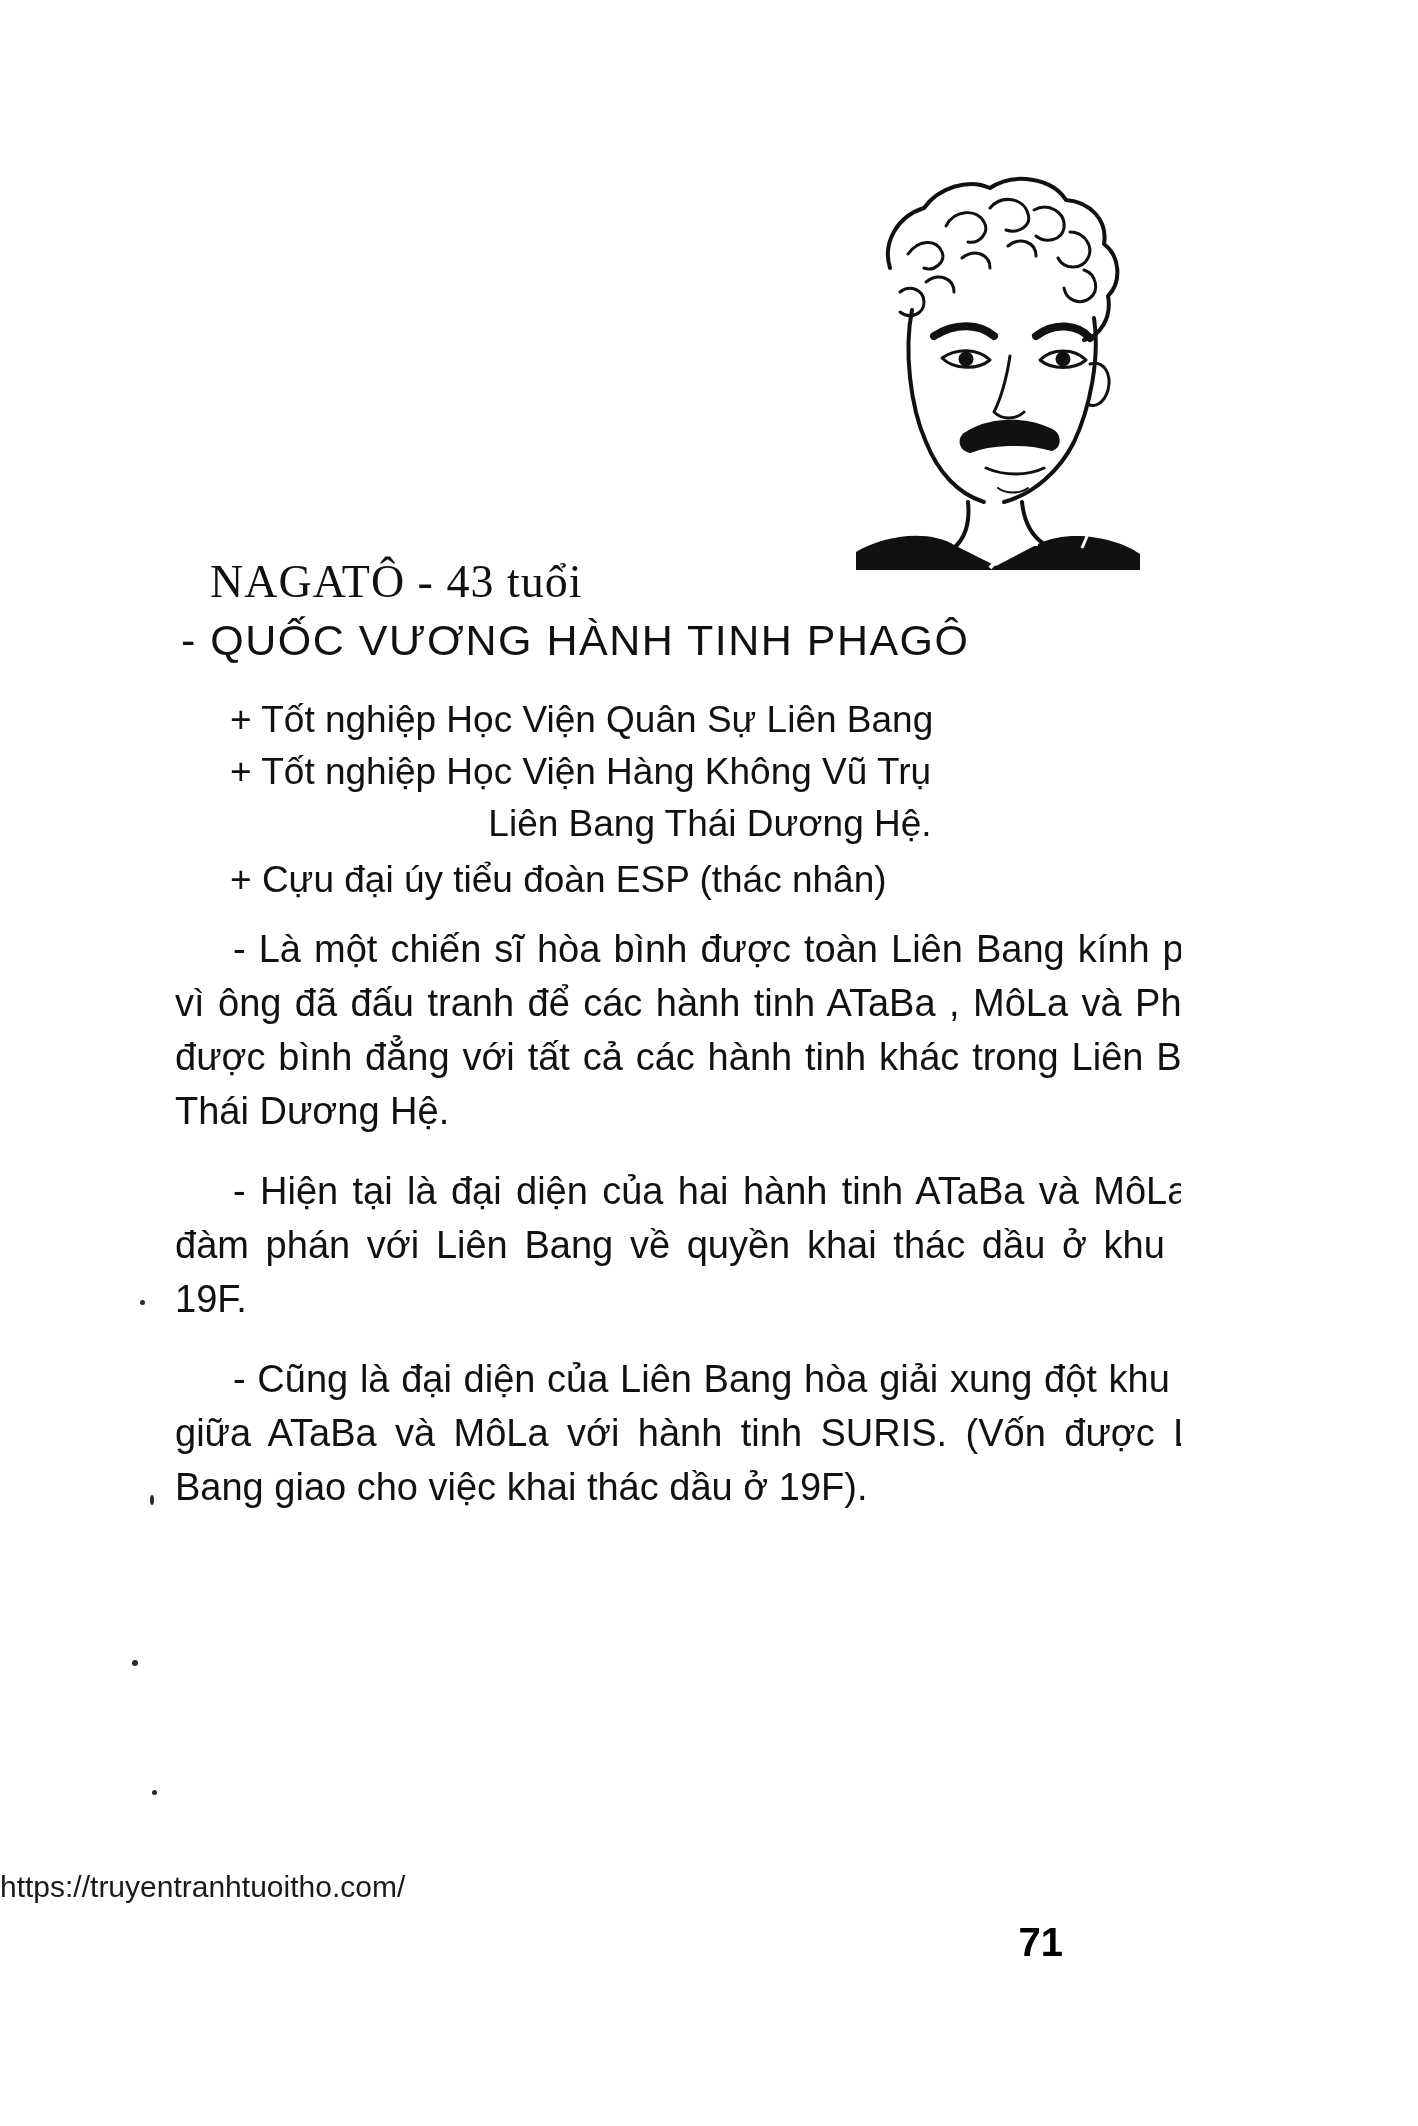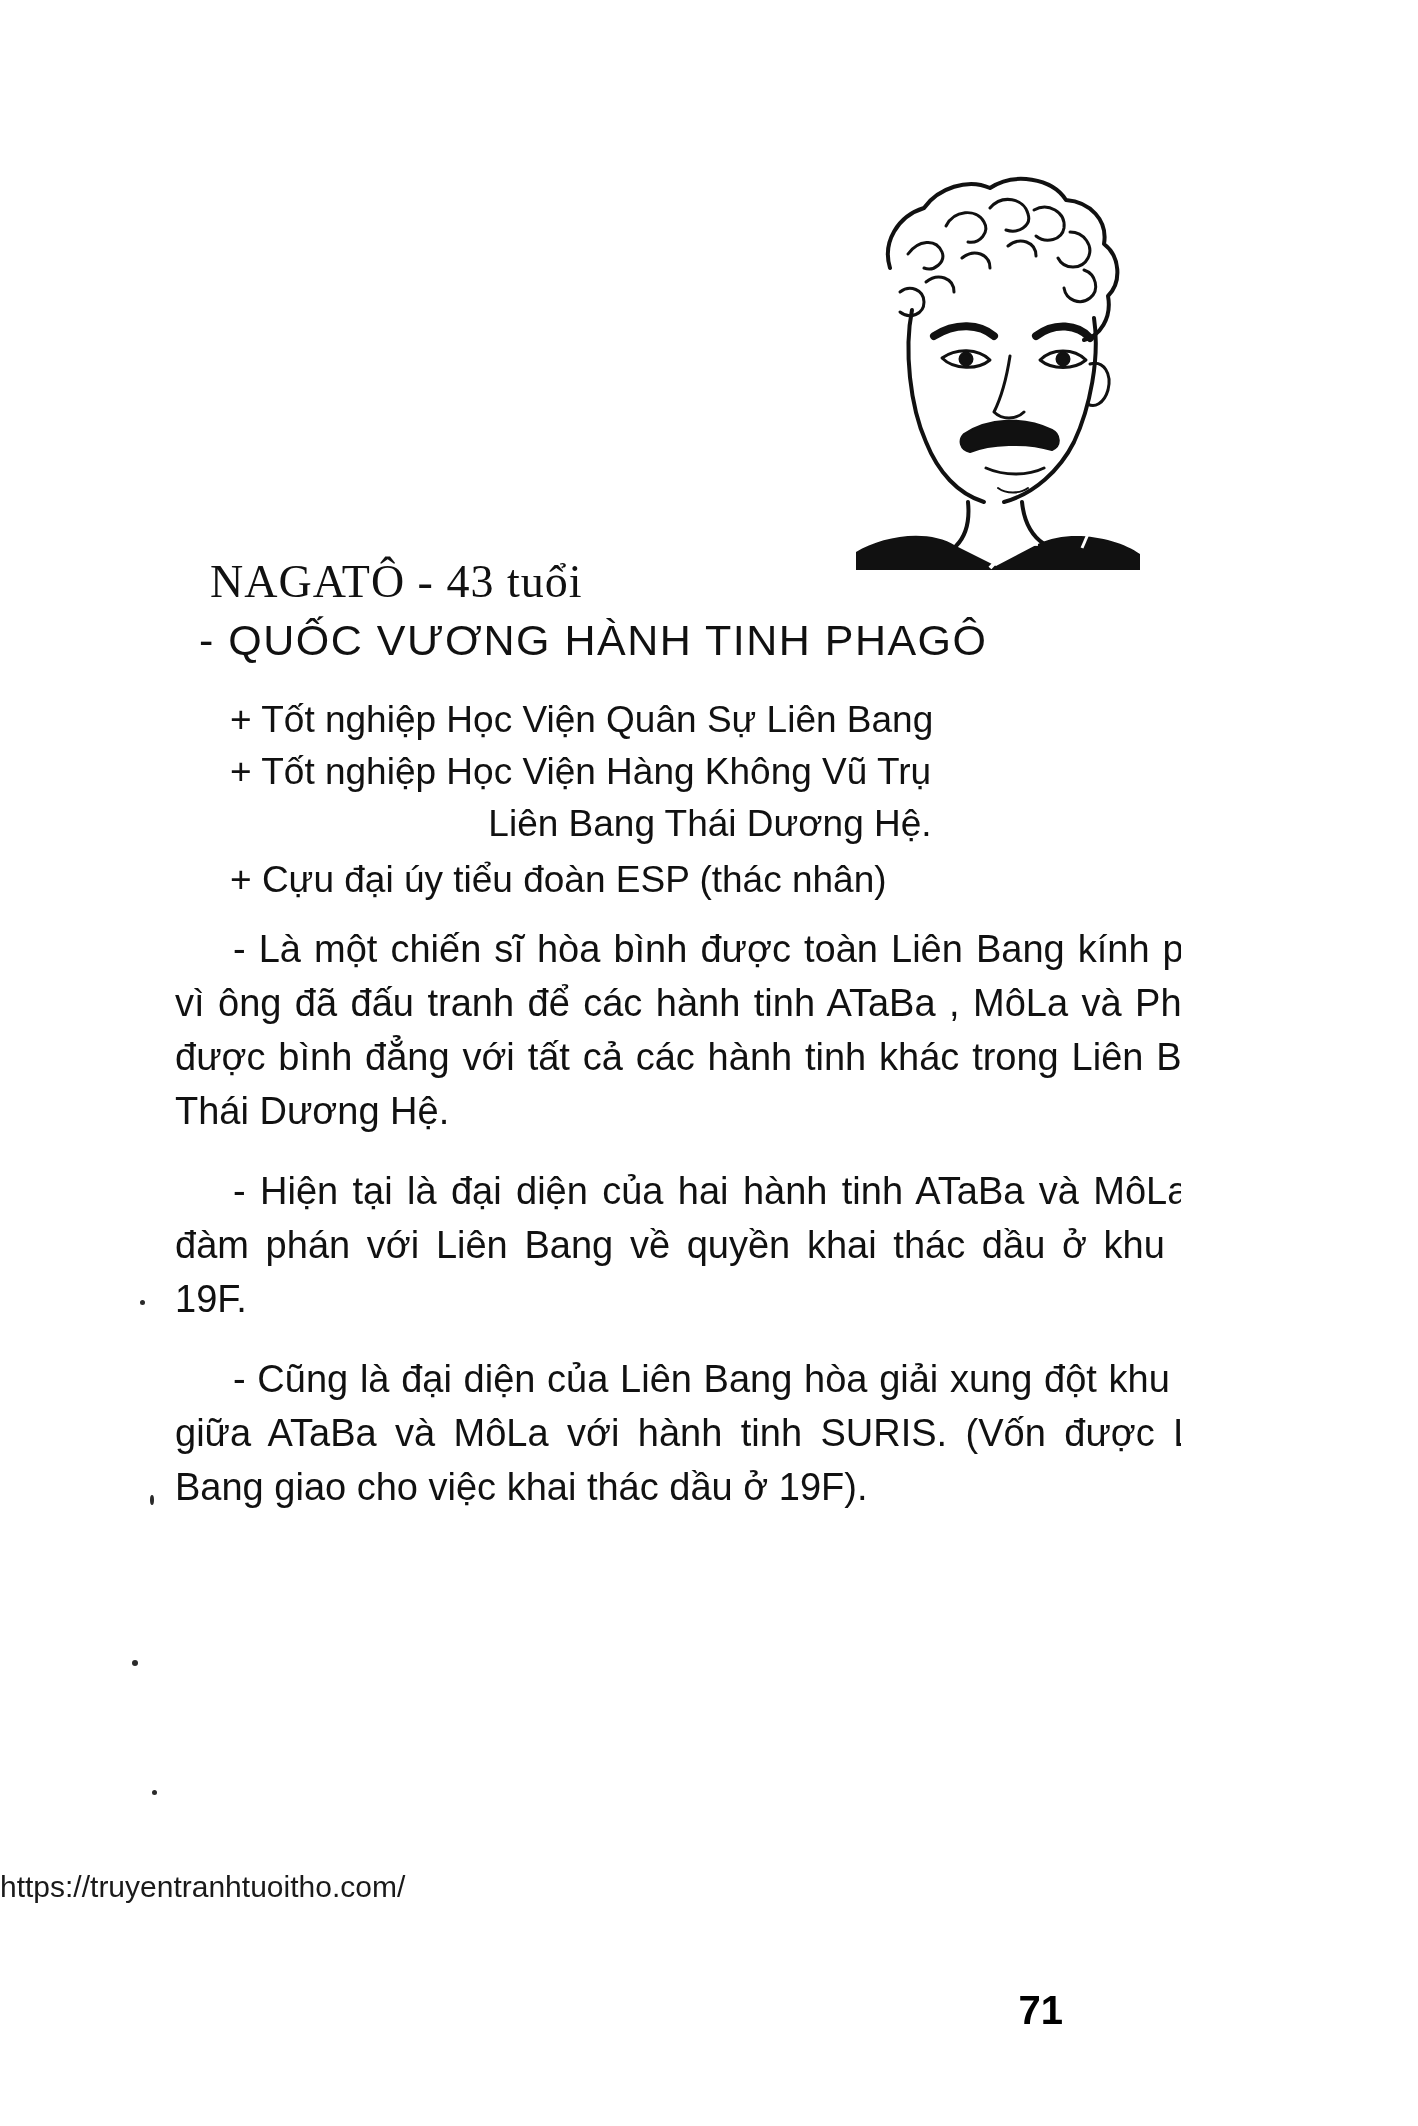--- a/index.html
+++ b/index.html
@@ -39,21 +39,21 @@
 
   .name-line {
     font-size: 46px;
     letter-spacing: 1px;
     margin: 0 0 8px 35px;
     font-family: "Liberation Serif", serif;
   }
   .title-line {
     font-size: 43px;
     letter-spacing: 1.5px;
-    margin: 0 0 34px 24px;
+    margin: 0 0 34px 6px;
     font-family: "Liberation Sans", sans-serif;
     font-weight: 400;
   }
 
   .bullet {
     font-size: 37px;
     margin: 0 0 10px 0;
     text-align: left;
     padding-left: 55px;
     font-family: "Liberation Sans", sans-serif;
@@ -98,21 +98,21 @@
     color: #1a1a1a;
     letter-spacing: 0px;
     white-space: nowrap;
     margin-top: 28px;
   }
 
   
   .page-number {
     position: absolute;
     right: 118px;
-    top: 1988px;
+    top: 1920px;
     font-family: "Liberation Sans", sans-serif;
     font-weight: bold;
     font-size: 40px;
     color: #000;
   }
 
   
   .speck { position: absolute; background: #2a2a2a; border-radius: 50%; }
 </style>
 </head>

